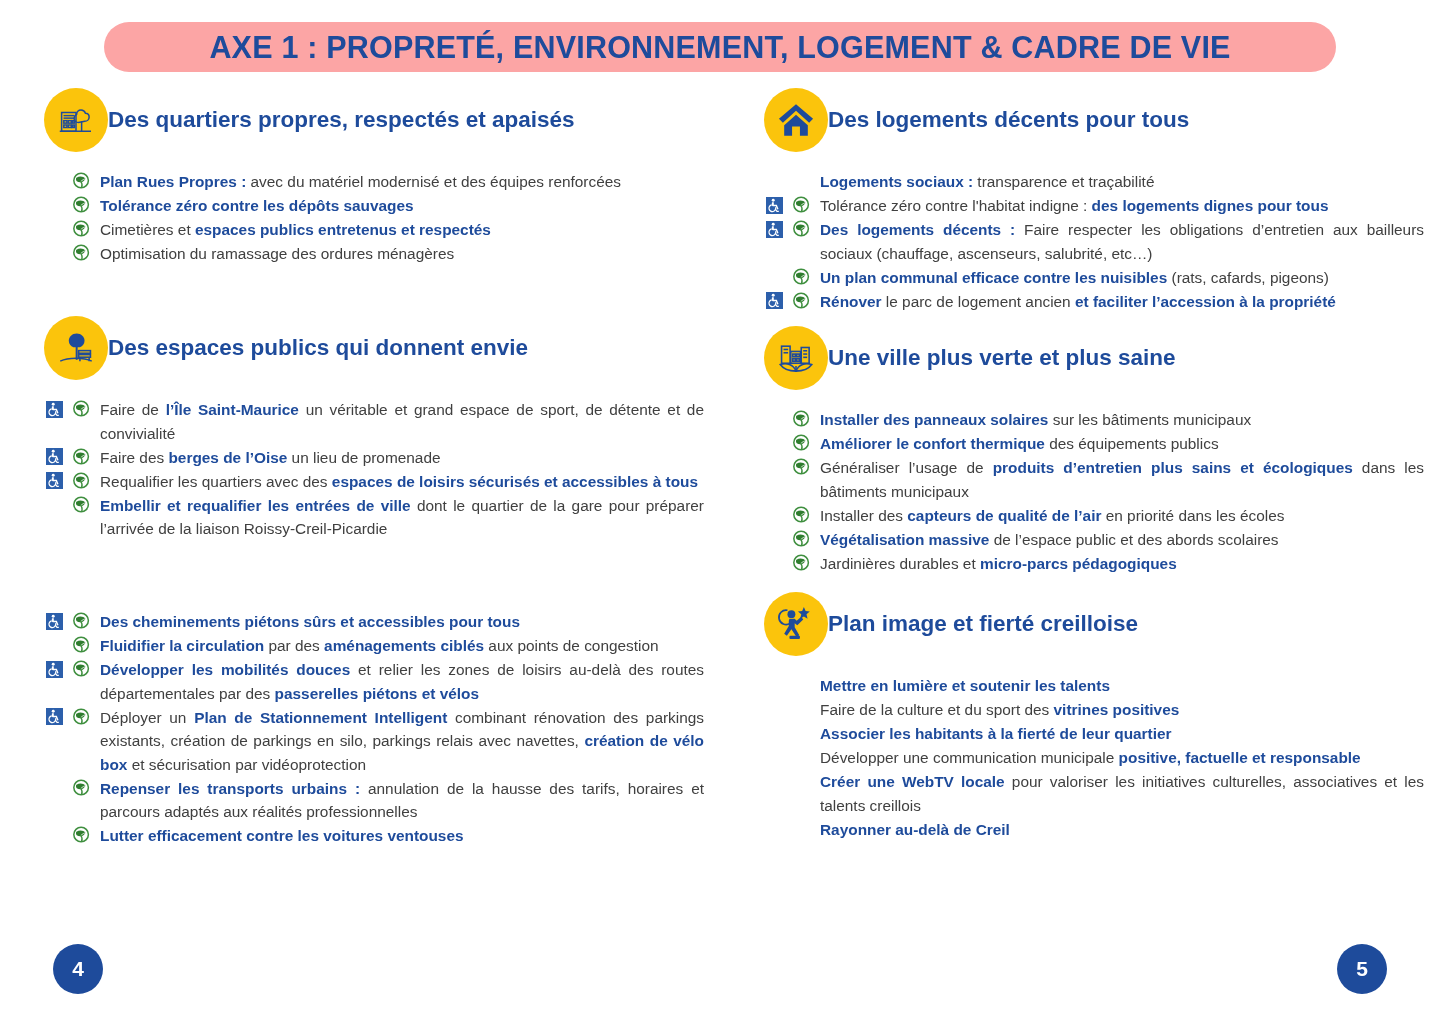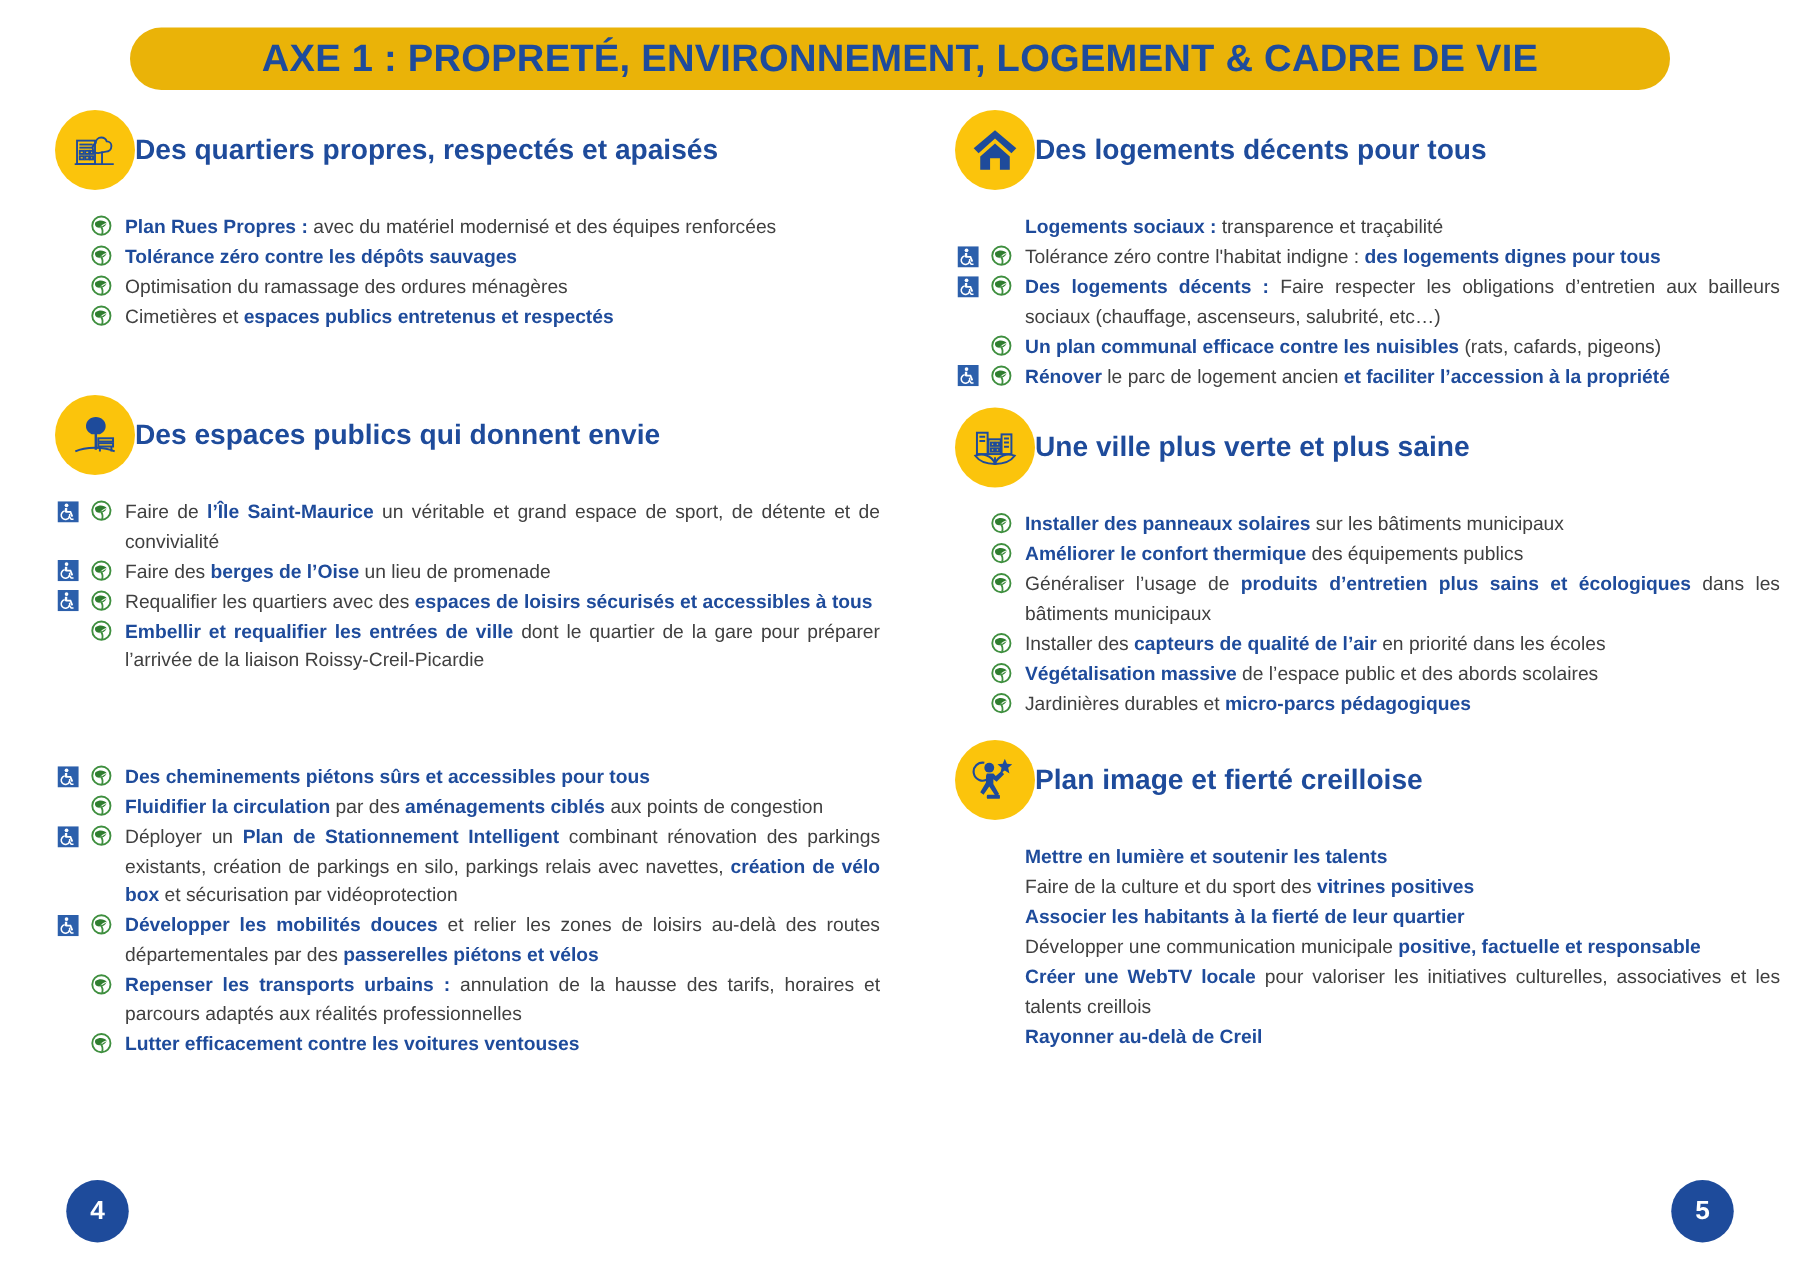--- a/index.html
+++ b/index.html
@@ -16,21 +16,21 @@
     overflow: hidden;
   }
 
   
   .banner {
     position: absolute;
     left: 104px;
     top: 22px;
     width: 1232px;
     height: 50px;
-    background: #eab308;
+    background: #fca5a5;
     border-radius: 26px;
     display: flex;
     align-items: center;
     justify-content: center;
   }
   .banner-title {
     font-size: 30.5px;
     font-weight: bold;
     letter-spacing: 0.2px;
     color: #1e4b9b;
@@ -170,30 +170,30 @@
             </svg></span>
           <span class="txt"><b>Tolérance zéro contre les dépôts sauvages</b></span>
         </li>
         <li class="bullet no-wheel">
           <span class="ic-leaf"><svg width="19" height="19" viewBox="0 0 24 24">
               <circle cx="11.5" cy="12" r="9.2" fill="none" stroke="#3f8f3f" stroke-width="1.9"></circle>
               <path d="M5.5 8.5c4-2.5 9-2 11.5 1.2-2.2 4.6-7.5 6-11 3.2-1-1.4-1.3-3-0.5-4.4z" fill="#2f7d2f"></path>
               <path d="M17 9.7c-3.2 1-6 3-7.6 5.8" fill="none" stroke="#e8f3e8" stroke-width="1.1"></path>
               <path d="M12.2 20.8c1-3 0.4-6-1.6-8.3" fill="none" stroke="#3f8f3f" stroke-width="1.8"></path>
             </svg></span>
+          <span class="txt"><span class="plain">Cimetières et </span><b>espaces publics entretenus et respectés</b></span>
+        </li>
+        <li class="bullet no-wheel">
+          <span class="ic-leaf"><svg width="19" height="19" viewBox="0 0 24 24">
+              <circle cx="11.5" cy="12" r="9.2" fill="none" stroke="#3f8f3f" stroke-width="1.9"></circle>
+              <path d="M5.5 8.5c4-2.5 9-2 11.5 1.2-2.2 4.6-7.5 6-11 3.2-1-1.4-1.3-3-0.5-4.4z" fill="#2f7d2f"></path>
+              <path d="M17 9.7c-3.2 1-6 3-7.6 5.8" fill="none" stroke="#e8f3e8" stroke-width="1.1"></path>
+              <path d="M12.2 20.8c1-3 0.4-6-1.6-8.3" fill="none" stroke="#3f8f3f" stroke-width="1.8"></path>
+            </svg></span>
           <span class="txt"><span class="plain">Optimisation du ramassage des ordures ménagères</span></span>
-        </li>
-        <li class="bullet no-wheel">
-          <span class="ic-leaf"><svg width="19" height="19" viewBox="0 0 24 24">
-              <circle cx="11.5" cy="12" r="9.2" fill="none" stroke="#3f8f3f" stroke-width="1.9"></circle>
-              <path d="M5.5 8.5c4-2.5 9-2 11.5 1.2-2.2 4.6-7.5 6-11 3.2-1-1.4-1.3-3-0.5-4.4z" fill="#2f7d2f"></path>
-              <path d="M17 9.7c-3.2 1-6 3-7.6 5.8" fill="none" stroke="#e8f3e8" stroke-width="1.1"></path>
-              <path d="M12.2 20.8c1-3 0.4-6-1.6-8.3" fill="none" stroke="#3f8f3f" stroke-width="1.8"></path>
-            </svg></span>
-          <span class="txt"><span class="plain">Cimetières et </span><b>espaces publics entretenus et respectés</b></span>
         </li>
       </ul>
     </div>
     <div class="section abs" style="left: 44px; top: 316px; width: 660px;">
       <div class="sec-head">
         <div class="sec-badge">
           <svg width="42" height="42" viewBox="0 0 64 64">
             <g fill="#1e4b9b">
               <path d="M33 10c-7 0-12 5-12 11 0 5 3 8 7 10h10c4-2 7-5 7-10 0-6-5-11-12-11z"></path>
               <rect x="31.5" y="28" width="3" height="22"></rect>
@@ -303,37 +303,37 @@
               <path d="M8.4 7.5h2.6v3.4h4.3l2.4 6.1-1.9 0.8-1.9-4.9h-4.2c-0.9 0-1.6-0.7-1.6-1.6z" fill="#ffffff"></path>
               <path d="M13.6 14.4a4.8 4.8 0 1 1-5.6-3.3" fill="none" stroke="#ffffff" stroke-width="1.7"></path>
               <path d="M12.9 16.8l2.6 3.6h2.6" fill="none" stroke="#ffffff" stroke-width="1.7"></path>
             </svg></span>
           <span class="ic-leaf"><svg width="19" height="19" viewBox="0 0 24 24">
               <circle cx="11.5" cy="12" r="9.2" fill="none" stroke="#3f8f3f" stroke-width="1.9"></circle>
               <path d="M5.5 8.5c4-2.5 9-2 11.5 1.2-2.2 4.6-7.5 6-11 3.2-1-1.4-1.3-3-0.5-4.4z" fill="#2f7d2f"></path>
               <path d="M17 9.7c-3.2 1-6 3-7.6 5.8" fill="none" stroke="#e8f3e8" stroke-width="1.1"></path>
               <path d="M12.2 20.8c1-3 0.4-6-1.6-8.3" fill="none" stroke="#3f8f3f" stroke-width="1.8"></path>
             </svg></span>
+          <span class="txt"><b>Développer les mobilités douces</b><span class="plain"> et relier les zones de loisirs au-delà des routes départementales par des </span><b>passerelles piétons et vélos</b></span>
+        </li>
+        <li class="bullet">
+          <span class="ic-wheel"><svg width="17" height="17" viewBox="0 0 24 24">
+              <rect x="0" y="0" width="24" height="24" fill="#2c5fab"></rect>
+              <circle cx="10.2" cy="4.6" r="2.1" fill="#ffffff"></circle>
+              <path d="M8.4 7.5h2.6v3.4h4.3l2.4 6.1-1.9 0.8-1.9-4.9h-4.2c-0.9 0-1.6-0.7-1.6-1.6z" fill="#ffffff"></path>
+              <path d="M13.6 14.4a4.8 4.8 0 1 1-5.6-3.3" fill="none" stroke="#ffffff" stroke-width="1.7"></path>
+              <path d="M12.9 16.8l2.6 3.6h2.6" fill="none" stroke="#ffffff" stroke-width="1.7"></path>
+            </svg></span>
+          <span class="ic-leaf"><svg width="19" height="19" viewBox="0 0 24 24">
+              <circle cx="11.5" cy="12" r="9.2" fill="none" stroke="#3f8f3f" stroke-width="1.9"></circle>
+              <path d="M5.5 8.5c4-2.5 9-2 11.5 1.2-2.2 4.6-7.5 6-11 3.2-1-1.4-1.3-3-0.5-4.4z" fill="#2f7d2f"></path>
+              <path d="M17 9.7c-3.2 1-6 3-7.6 5.8" fill="none" stroke="#e8f3e8" stroke-width="1.1"></path>
+              <path d="M12.2 20.8c1-3 0.4-6-1.6-8.3" fill="none" stroke="#3f8f3f" stroke-width="1.8"></path>
+            </svg></span>
           <span class="txt"><span class="plain">Déployer un </span><b>Plan de Stationnement Intelligent</b><span class="plain"> combinant rénovation des parkings existants, création de parkings en silo, parkings relais avec navettes, </span><b>création de vélo box</b><span class="plain"> et sécurisation par vidéoprotection</span></span>
-        </li>
-        <li class="bullet">
-          <span class="ic-wheel"><svg width="17" height="17" viewBox="0 0 24 24">
-              <rect x="0" y="0" width="24" height="24" fill="#2c5fab"></rect>
-              <circle cx="10.2" cy="4.6" r="2.1" fill="#ffffff"></circle>
-              <path d="M8.4 7.5h2.6v3.4h4.3l2.4 6.1-1.9 0.8-1.9-4.9h-4.2c-0.9 0-1.6-0.7-1.6-1.6z" fill="#ffffff"></path>
-              <path d="M13.6 14.4a4.8 4.8 0 1 1-5.6-3.3" fill="none" stroke="#ffffff" stroke-width="1.7"></path>
-              <path d="M12.9 16.8l2.6 3.6h2.6" fill="none" stroke="#ffffff" stroke-width="1.7"></path>
-            </svg></span>
-          <span class="ic-leaf"><svg width="19" height="19" viewBox="0 0 24 24">
-              <circle cx="11.5" cy="12" r="9.2" fill="none" stroke="#3f8f3f" stroke-width="1.9"></circle>
-              <path d="M5.5 8.5c4-2.5 9-2 11.5 1.2-2.2 4.6-7.5 6-11 3.2-1-1.4-1.3-3-0.5-4.4z" fill="#2f7d2f"></path>
-              <path d="M17 9.7c-3.2 1-6 3-7.6 5.8" fill="none" stroke="#e8f3e8" stroke-width="1.1"></path>
-              <path d="M12.2 20.8c1-3 0.4-6-1.6-8.3" fill="none" stroke="#3f8f3f" stroke-width="1.8"></path>
-            </svg></span>
-          <span class="txt"><b>Développer les mobilités douces</b><span class="plain"> et relier les zones de loisirs au-delà des routes départementales par des </span><b>passerelles piétons et vélos</b></span>
         </li>
         <li class="bullet no-wheel">
           <span class="ic-leaf"><svg width="19" height="19" viewBox="0 0 24 24">
               <circle cx="11.5" cy="12" r="9.2" fill="none" stroke="#3f8f3f" stroke-width="1.9"></circle>
               <path d="M5.5 8.5c4-2.5 9-2 11.5 1.2-2.2 4.6-7.5 6-11 3.2-1-1.4-1.3-3-0.5-4.4z" fill="#2f7d2f"></path>
               <path d="M17 9.7c-3.2 1-6 3-7.6 5.8" fill="none" stroke="#e8f3e8" stroke-width="1.1"></path>
               <path d="M12.2 20.8c1-3 0.4-6-1.6-8.3" fill="none" stroke="#3f8f3f" stroke-width="1.8"></path>
             </svg></span>
           <span class="txt"><b>Repenser les transports urbains :</b><span class="plain"> annulation de la hausse des tarifs, horaires et parcours adaptés aux réalités professionnelles</span></span>
         </li>

